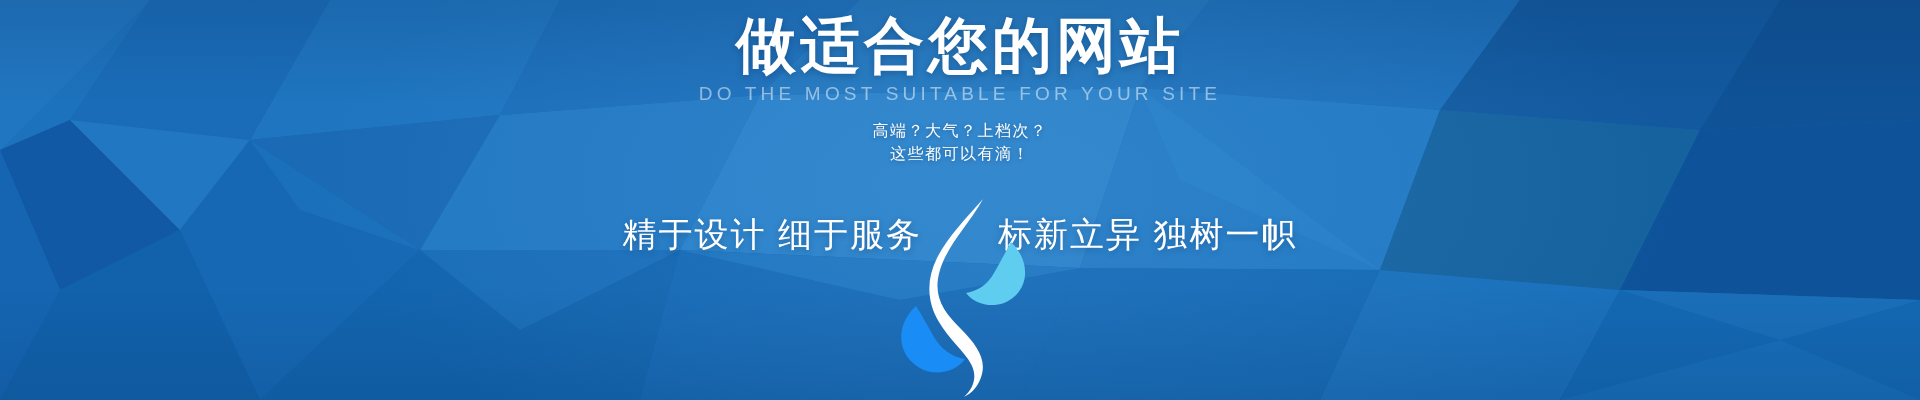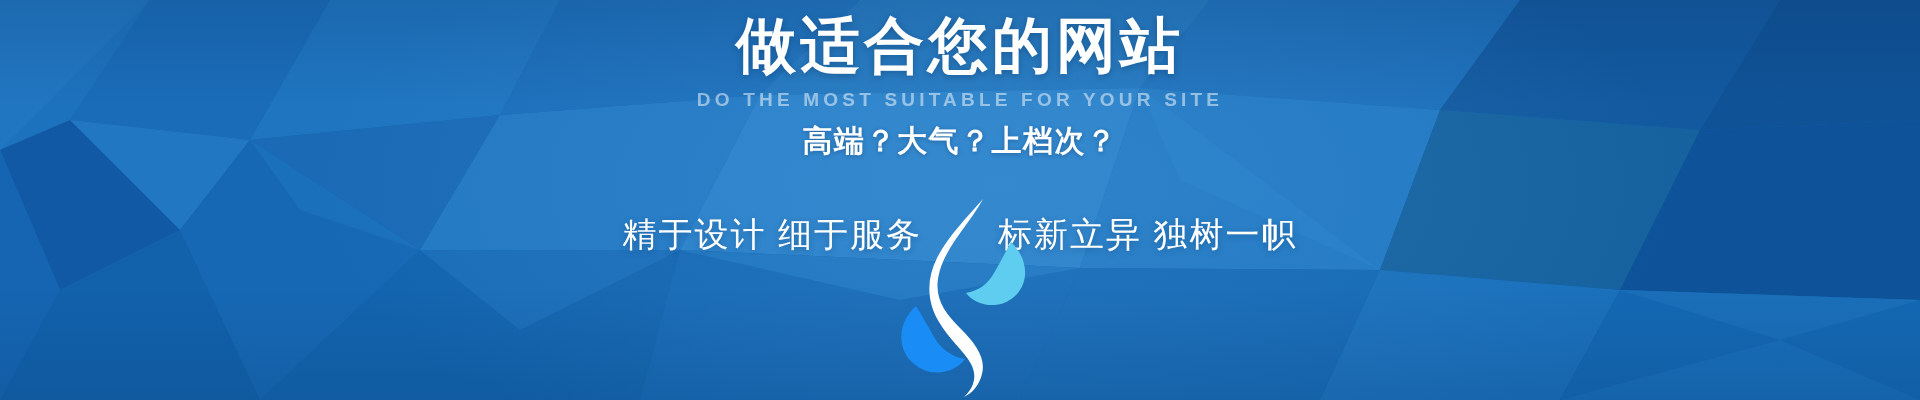--- a/index.html
+++ b/index.html
@@ -50,35 +50,35 @@
     font-size:60px;
     font-weight:bold;
     color:#ffffff;
     letter-spacing:4px;
     line-height:1.26;
     text-shadow:0 2px 7px rgba(4,38,78,.33);
     white-space:nowrap;
   }
 
   #sub-en {
-    top:88px;
+    top:82px;
     font-size:19px;
-    font-weight:700;
+    font-weight:400;
     color:rgba(255,255,255,.50);
     letter-spacing:4.2px;
     line-height:1.25;
     white-space:nowrap;
   }
 
   #tagline-block {
     top:120px;
   }
   .tagline-line {
-    font-size:30px;
-    font-weight:bold;
+    font-size:16px;
+    font-weight:normal;
     color:#ffffff;
     letter-spacing:1.5px;
     line-height:1.42;
     white-space:nowrap;
     text-shadow:0 1px 4px rgba(4,38,78,.35);
   }
 
   
   #slogan-left {
     position:absolute;
@@ -177,20 +177,21 @@
   <div id="bg-sheen"></div>
 
   <div id="content">
 
     <div class="center-col" id="main-title">做适合您的网站</div>
 
     <div class="center-col" id="sub-en">DO THE MOST SUITABLE FOR YOUR SITE</div>
 
     <div class="center-col" id="tagline-block">
       <div class="tagline-line">高端？大气？上档次？</div>
+      <div class="tagline-line">这些都可以有滴！</div>
     </div>
 
     <div id="slogan-right">
       <div class="slogan">标新立异 独树一帜</div>
     </div>
 
     <div id="slogan-left">
       <div class="slogan">精于设计 细于服务</div>
     </div>
 

